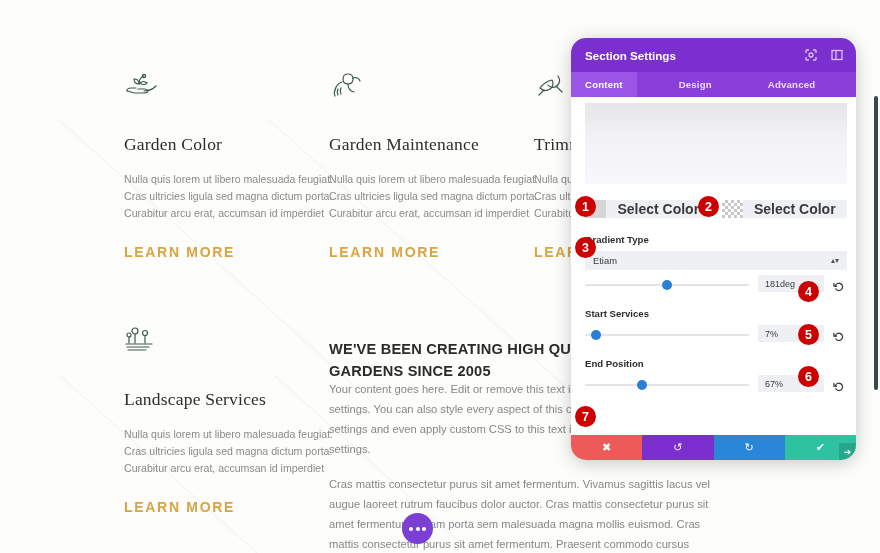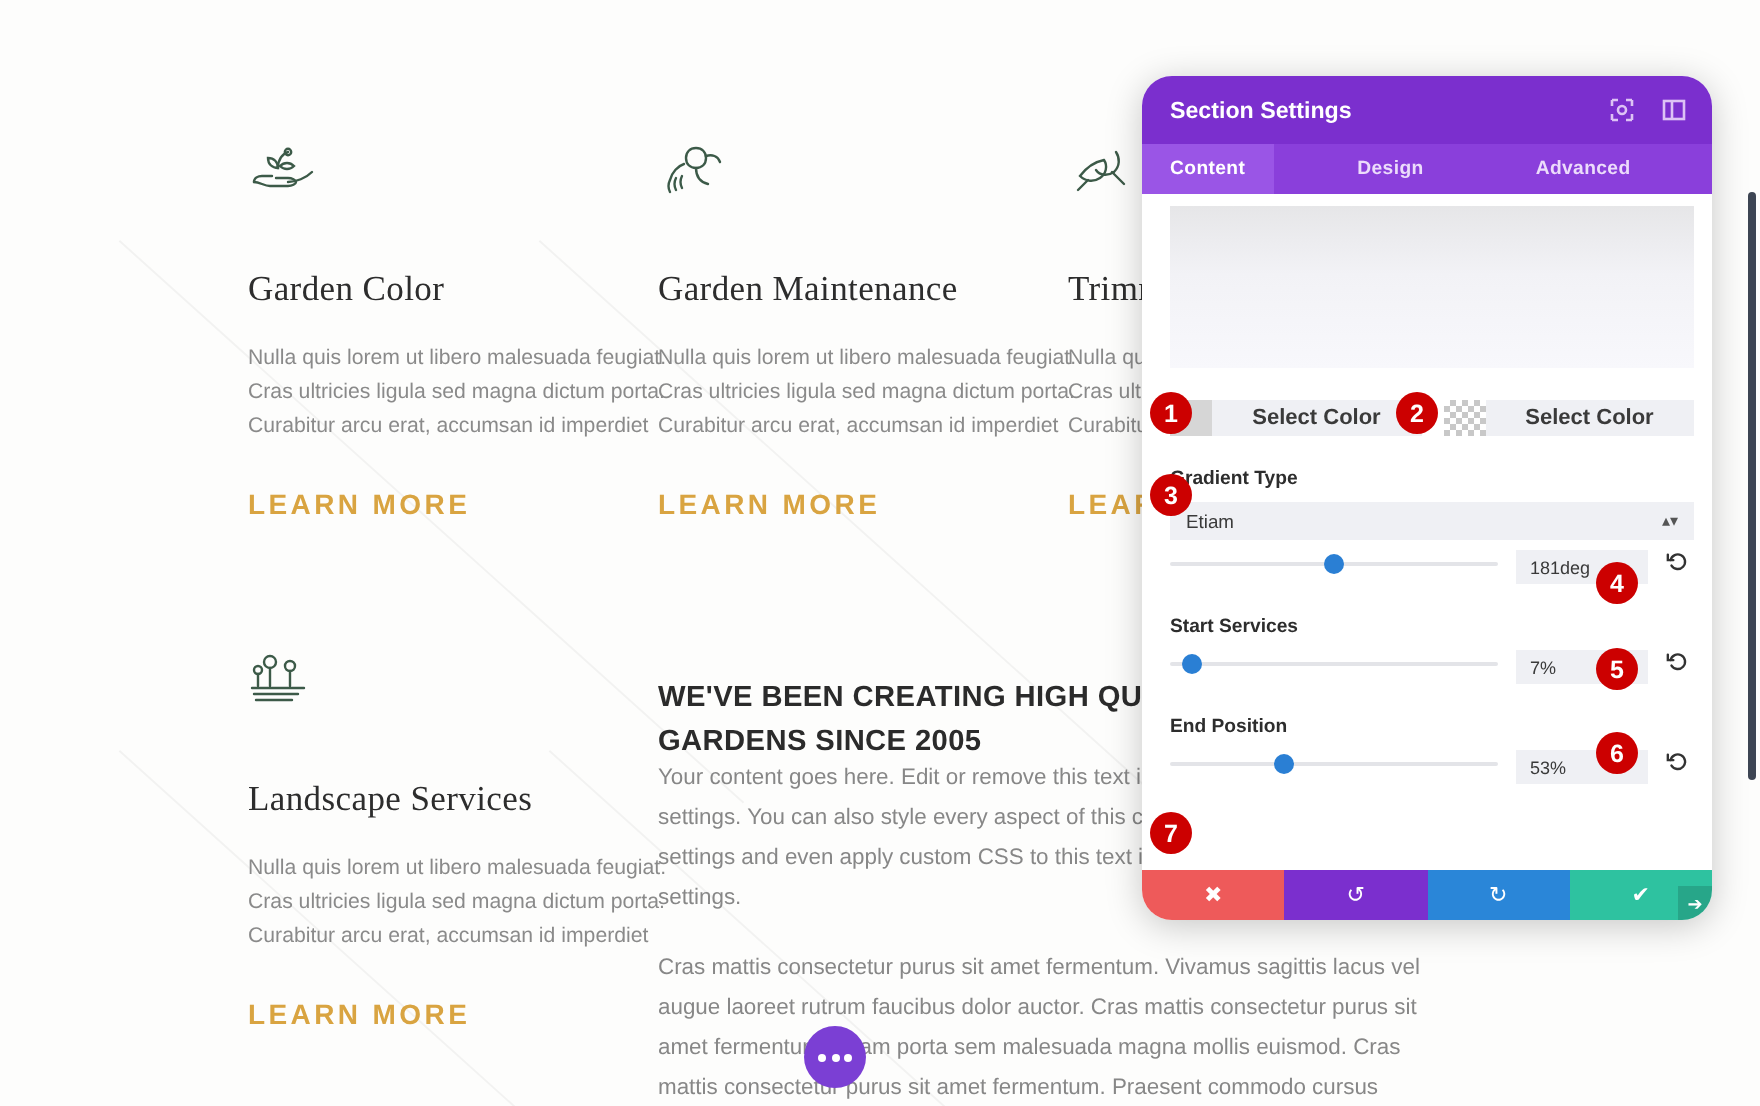--- a/index.html
+++ b/index.html
@@ -90,37 +90,37 @@
   .swatch { width: 21px; background: #d6d6d6; flex: none; }
   .swatch.checker {
     background-image:
       linear-gradient(45deg,#c8c8c8 25%,transparent 25%,transparent 75%,#c8c8c8 75%),
       linear-gradient(45deg,#c8c8c8 25%,transparent 25%,transparent 75%,#c8c8c8 75%);
     background-size: 6px 6px; background-position: 0 0, 3px 3px;
     background-color: #fff;
   }
   .select-color {
     flex: 1; background: #eff0f4; display: flex; align-items: center;
-    justify-content: center; font-size: 11px; color: #3a3a3a; font-weight: 600;
+    justify-content: center; font-size: 14px; color: #3a3a3a; font-weight: 600;
   }
 
   .fld-label {
     font-size: 9.6px; color: #2d2d2d; font-weight: 700;
     margin-top: 16px; margin-bottom: 6px;
   }
   .select-box {
     height: 19px; background: #eff0f4; display: flex; align-items: center;
     padding: 0 8px; font-size: 9.4px; color: #3a3a3a; position: relative;
   }
   .select-box .caret {
     position: absolute; right: 8px; font-size: 8px; color: #555;
     line-height: 1;
   }
 
-  .slider-row { display: flex; align-items: flex-start; gap: 9px; margin-top: 5px; }
+  .slider-row { display: flex; align-items: flex-end; gap: 9px; margin-top: 5px; }
   .slider { flex: 1; position: relative; height: 14px; }
   .slider-track {
     position: absolute; top: 6px; left: 0; right: 0; height: 2px;
     background: #e3e4e8; border-radius: 2px;
   }
   .slider-knob {
     position: absolute; top: 2px; width: 10px; height: 10px;
     border-radius: 50%; background: #2a7fd4; margin-left: -5px;
   }
   .num-box {
@@ -331,21 +331,21 @@
             </svg>
           </div>
         </div>
 
         <div class="fld-label">End Position</div>
         <div class="slider-row">
           <div class="slider">
             <div class="slider-track"></div>
             <div class="slider-knob" id="knob-end" style="left: 35%;"></div>
           </div>
-          <div class="num-box">53%</div>
+          <div class="num-box">67%</div>
           <div class="reset-icon">
             <svg width="11" height="11" viewBox="0 0 12 12" fill="none" stroke="currentColor" stroke-width="1.3" stroke-linecap="round">
               <path d="M2.5 5.5A4 4 0 1 1 3 8.5"></path>
                 <path d="M1 2.5v3h3"></path>
             </svg>
           </div>
         </div>
 
       </div>
     </div>

